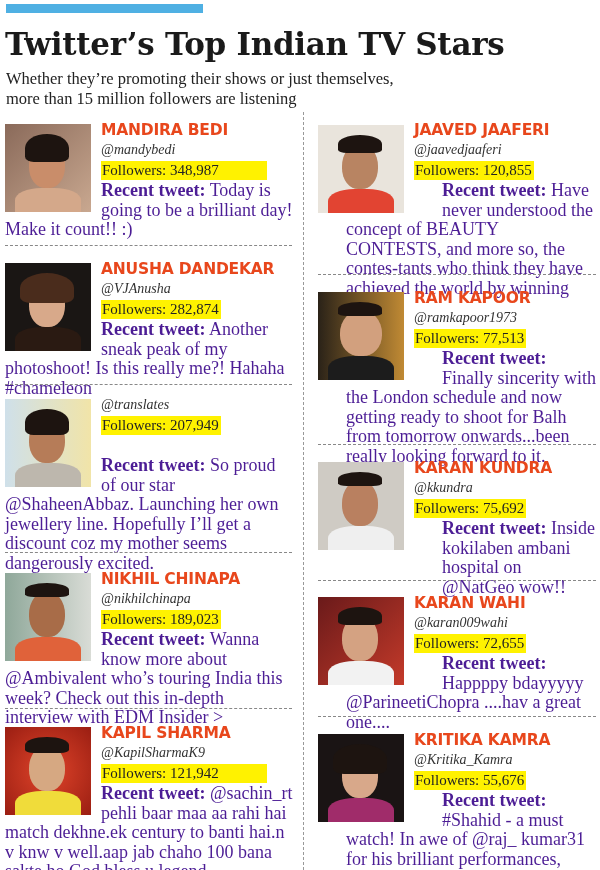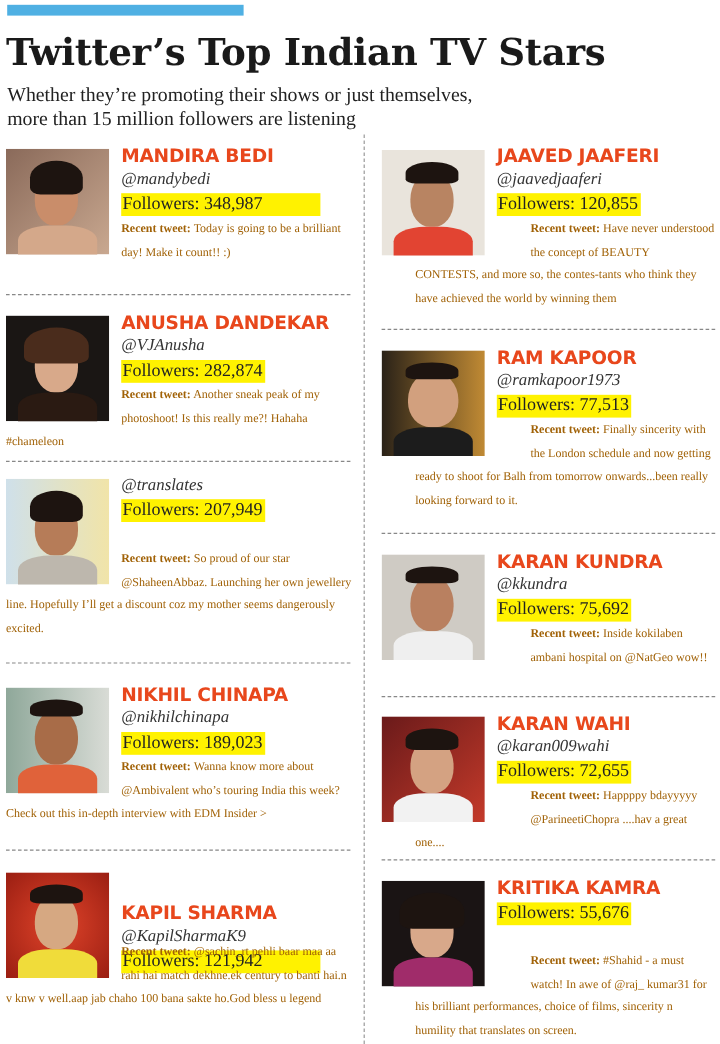--- a/index.html
+++ b/index.html
@@ -20,21 +20,21 @@
     .photo .hair { position: absolute; left: 20px; top: 10px; width: 44px; height: 22px; border-radius: 50% 50% 20% 20%; background: #1d1410; }
     .photo .body { position: absolute; left: 10px; top: 64px; width: 66px; height: 30px; border-radius: 40% 40% 0 0; }
     .info { position: absolute; }
     .col-left .info { left: 101px; right: 8px; }
     .col-right .info { left: 110px; right: 5px; }
     .name { font-family: "DejaVu Sans", sans-serif; font-weight: bold; font-size: 15.5px; color: #e8471c; letter-spacing: -0.2px; line-height: 20px; white-space: nowrap; }
     .handle { font-family: "Liberation Serif", serif; font-style: italic; font-size: 14px; color: #333; line-height: 19px; }
     .followers { display: inline-block; background: #fff200; font-family: "Liberation Serif", serif; font-size: 15px; line-height: 19px; padding: 0 2px 0 1px; margin-top: 2px; }
     .followers b { font-weight: normal; }
     .followers.wide { width: 166px; }
-    .tweet { position: absolute; font-family: "Liberation Serif", serif; font-size: 10px; line-height: 19.5px; color: #a16207; }
+    .tweet { position: absolute; font-family: "Liberation Serif", serif; font-size: 18px; line-height: 19.5px; color: #4c1d95; }
     .col-left .tweet { left: 5px; right: 6px; }
     .col-right .tweet { left: 14px; right: 4px; margin-left: 28px; }
     .tweet b { font-weight: bold; }
     .float-sp { float: left; height: 39px; }
     .col-left .float-sp { width: 96px; }
     .col-right .float-sp { width: 96px; }
     .sep { position: absolute; height: 0; border-top: 1px dashed #888; }
     .col-left .sep { left: 5px; right: 8px; }
     .col-right .sep { left: 14px; right: 4px; }
   </style>
@@ -121,21 +121,21 @@
     <div class="sep" style="top:148px;"></div>
   </div>
 
   <div class="entry" style="top:602px;">
     <div class="photo" style="top:13px;">
       <div class="bg" style="background:radial-gradient(circle,#e0442a,#9a1e12);"></div>
       <div class="face" style="background:#d6a882;"></div>
         <div class="hair" style="height:16px;"></div>
         <div class="body" style="background:#f0dc3a;"></div>
     </div>
-    <div class="info" style="top:9px;margin-top:28px;">
+    <div class="info" style="top:9px;">
       <div class="name">KAPIL SHARMA</div>
       <div class="handle">@KapilSharmaK9</div>
       <div class="followers wide"><b>Followers:</b> <span>121,942</span></div>
     </div>
     <div class="tweet" style="top:70px;">
       <div class="float-sp"></div><b>Recent tweet:</b> <span>@sachin_rt pehli baar maa aa rahi hai match dekhne.ek century to banti hai.n v knw v well.aap jab chaho 100 bana sakte ho.God bless u legend</span>
     </div>
   </div>
 </div>
 
@@ -215,19 +215,20 @@
 
   <div class="entry" style="top:612px;">
     <div class="photo" style="top:10px;">
       <div class="bg" style="background:#1a1414;"></div>
       <div class="face" style="background:#d8a88a;"></div>
         <div class="hair" style="height:30px;width:54px;left:15px;"></div>
         <div class="body" style="background:#a02c6a;"></div>
     </div>
     <div class="info" style="top:6px;">
       <div class="name">KRITIKA KAMRA</div>
+      <div class="handle">@Kritika_Kamra</div>
       <div class="followers"><b>Followers:</b> <span>55,676</span></div>
     </div>
     <div class="tweet" style="top:67px;">
       <div class="float-sp"></div><b>Recent tweet:</b> <span>#Shahid - a must watch! In awe of @raj_ kumar31 for his brilliant performances, choice of films, sincerity n humility that translates on screen.</span>
     </div>
   </div>
 </div>
 
 </body></html>

